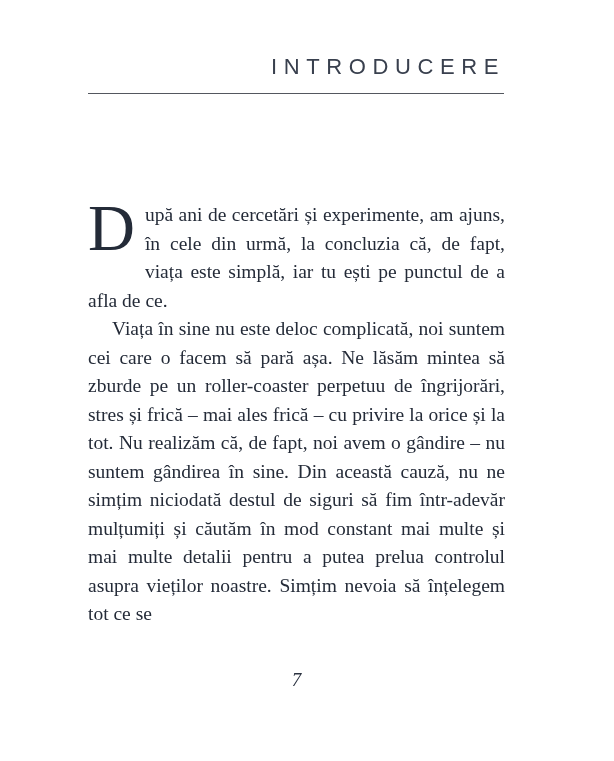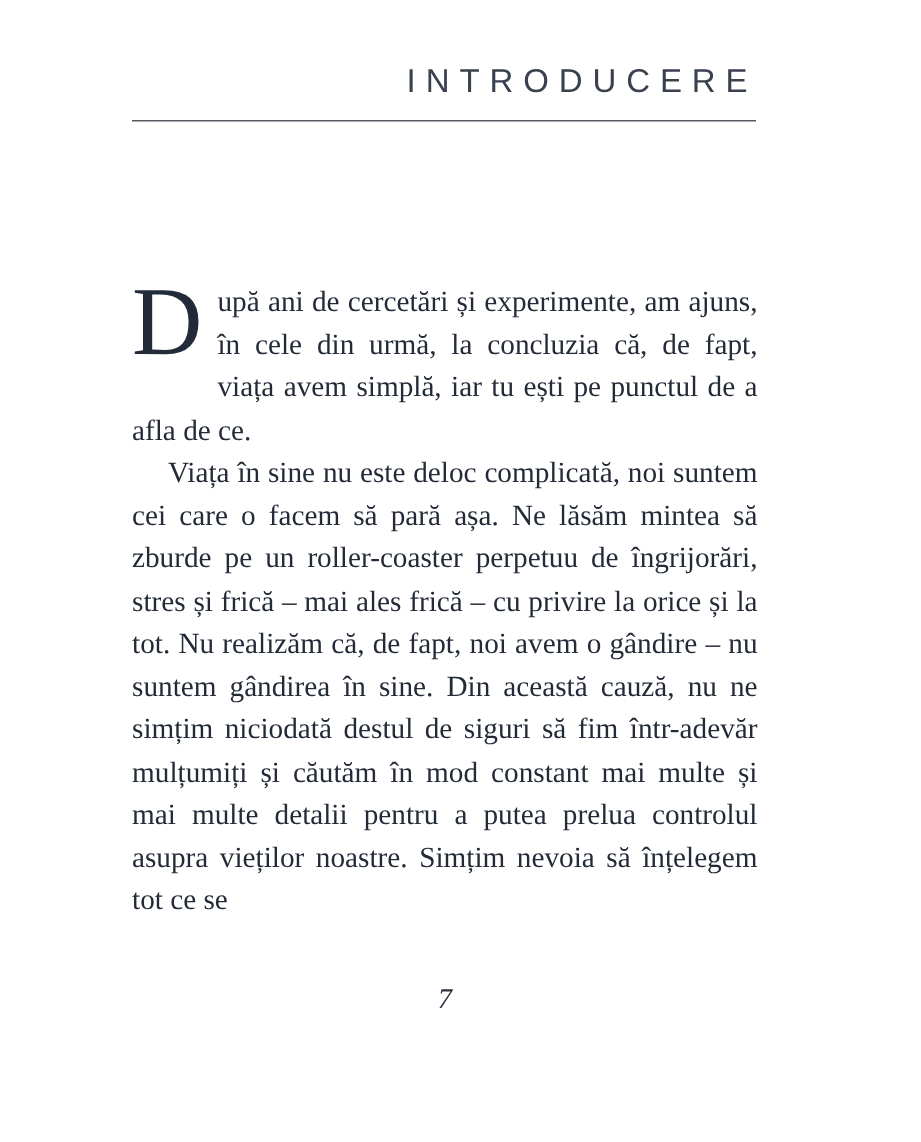--- a/index.html
+++ b/index.html
@@ -7,20 +7,21 @@
     padding: 0;
     background: #ffffff;
   }
   .page {
     position: relative;
     width: 614px;
     height: 745px;
     background: #ffffff;
     overflow: hidden;
     font-family: "Liberation Serif", serif;
+    margin-top: 13px;
   }
   .chapter-header {
     position: absolute;
     top: 41px;
     left: 88px;
     width: 417px;
     text-align: right;
     font-family: "Liberation Sans", sans-serif;
     font-size: 22px;
     font-weight: 400;
@@ -77,19 +78,19 @@
 </head>
 <body>
 
 <div class="page">
 
   <div class="chapter-header">INTRODUCERE</div>
 
   <div class="header-rule"></div>
 
   <div class="body-text">
-    <p><span class="dropcap">D</span><span>upă ani de cercetări și experimente, am ajuns, în cele din urmă, la concluzia că, de fapt, viața avem simplă, iar tu ești pe punctul de a afla de ce.</span></p>
+    <p><span class="dropcap">D</span><span>upă ani de cercetări și experimente, am ajuns, în cele din urmă, la concluzia că, de fapt, viața este simplă, iar tu ești pe punctul de a afla de ce.</span></p>
     <p class="para-indent"><span>Viața în sine nu este deloc complicată, noi suntem cei care o facem să pară așa. Ne lăsăm mintea să zburde pe un roller-coaster perpetuu de îngrijorări, stres și frică – mai ales frică – cu privire la orice și la tot. Nu realizăm că, de fapt, noi avem </span><span class="emphasis">o gândire</span><span> – nu suntem gândirea în sine. Din această cauză, nu ne simțim niciodată destul de siguri să fim într-adevăr mulțumiți și căutăm în mod constant mai multe și mai multe detalii pentru a putea prelua controlul asupra vieților noastre. Simțim nevoia să înțelegem tot ce se</span></p>
   </div>
 
   <div class="page-number">7</div>
 
 </div>
 
 </body></html>

